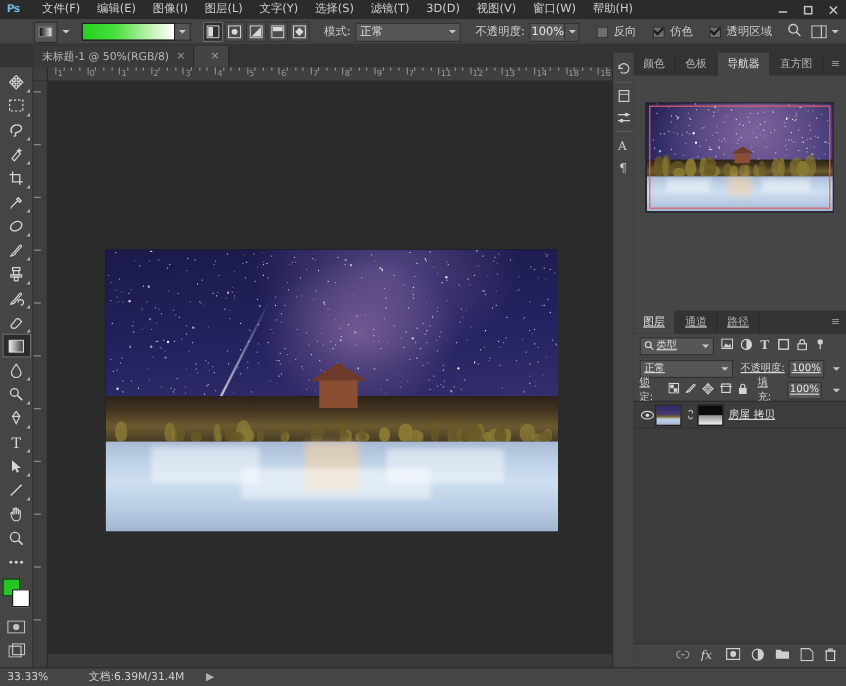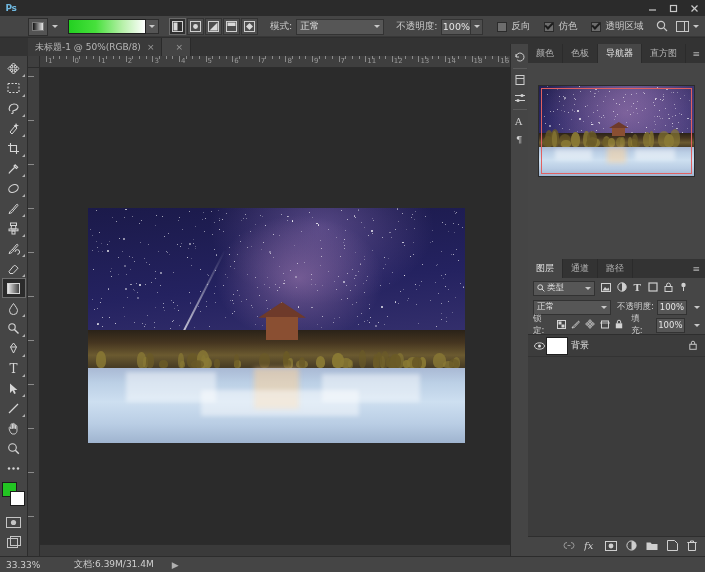--- a/index.html
+++ b/index.html
@@ -168,21 +168,21 @@
   .nav-thumb { position:absolute; left:10px; top:22px; width:157px; height:92px; background:#0a0620; border:1px solid #2b2b2b; overflow:hidden; }
   .nav-view { position:absolute; inset:2px; border:1px solid #e06060; pointer-events:none; }
   .nav-zoomrow { position:absolute; left:0; right:0; bottom:0; height:16px; display:flex; align-items:center; padding:0 6px; background:#464646; }
   .nav-zoomval { font-size:8.5px; color:#d0d0d0; width:34px; }
   .zoom-slider { position:relative; flex:1; height:14px; margin:0 10px; display:flex; align-items:center; }
   .zoom-track { position:absolute; left:0; right:0; height:2px; background:#6a6a6a; }
   .zoom-knob { position:absolute; left:46%; width:10px; height:8px; background:#c9c9c9; clip-path:polygon(50% 0,100% 100%,0 100%); }
   .zoom-small, .zoom-large { width:9px;height:7px;background:#c9c9c9;clip-path:polygon(50% 0,100% 100%,0 100%); }
   .zoom-small { transform:scale(0.7); }
 
-  .layerspanel { position:absolute; left:0; right:0; top:215px; bottom:0; background:#3c3c3c; display:flex; flex-direction:column; }
+  .layerspanel { position:absolute; left:0; right:0; top:215px; bottom:0; background:#3c3c3c; display:flex; flex-direction:column;text-decoration:underline; }
   .lp-tabs { display:flex; height:19px; background:#333; position:relative; }
   .lp-filter { height:20px; display:flex; align-items:center; padding:2px 5px; background:#464646; gap:4px; }
   .filter-sel { display:flex; align-items:center; height:15px; width:62px; background:#565656; border:1px solid #323232; padding:0 3px; font-size:8.5px; color:#ddd; justify-content:space-between; }
   .fil-icons { display:flex; align-items:center; gap:6px; margin-left:2px; color:#d0d0d0; }
   .lp-blend { height:18px; display:flex; align-items:center; padding:0 5px; background:#464646; gap:3px; }
   .blend-sel { height:15px; width:78px; background:#565656; border:1px solid #323232; padding:0 3px; font-size:8.5px; color:#e0e0e0; display:flex; align-items:center; justify-content:space-between; }
   .opa-label { font-size:8.5px; color:#cfcfcf; margin-left:3px; }
   .opa-val { height:15px; width:30px; background:#565656; border:1px solid #323232; font-size:8.5px; color:#e4e4e4; display:flex; align-items:center; justify-content:center; }
   .lp-lock { height:18px; display:flex; align-items:center; padding:0 5px; background:#464646; gap:5px; }
   .lock-label { font-size:8.5px; color:#cfcfcf; }
@@ -220,20 +220,33 @@
   .st-arrow { margin-left:18px; color:#b0b0b0; }
   .mini-thumb { position:absolute; left:0;top:0;width:100%;height:100%; }
 </style>
 </head>
 <body>
 
 <div class="app">
 
   <div class="titlebar">
     <div class="ps-logo">Ps</div>
+    <div class="menubar">
+      <div class="menu-item">文件(F)</div>
+      <div class="menu-item">编辑(E)</div>
+      <div class="menu-item">图像(I)</div>
+      <div class="menu-item">图层(L)</div>
+      <div class="menu-item">文字(Y)</div>
+      <div class="menu-item">选择(S)</div>
+      <div class="menu-item">滤镜(T)</div>
+      <div class="menu-item">3D(D)</div>
+      <div class="menu-item">视图(V)</div>
+      <div class="menu-item">窗口(W)</div>
+      <div class="menu-item">帮助(H)</div>
+    </div>
     <div class="win-ctrls">
       <div class="win-btn">
         <svg width="9" height="9">
             <line x1="1" y1="6" x2="8" y2="6" stroke="#c8c8c8" stroke-width="1.2"></line>
           </svg>
       </div>
       <div class="win-btn">
         <svg width="9" height="9">
             <rect x="1.5" y="1.5" width="6" height="6" fill="none" stroke="#c8c8c8" stroke-width="1.2"></rect>
           </svg>
@@ -1431,42 +1444,45 @@
                 <path d="M2.3 4.3 V2.9 a1.7 1.7 0 0 1 3.4 0 V4.3" fill="none" stroke="#d4d4d4" stroke-width="1"></path>
               </svg></span>
         </span>
         <span class="opa-label">填充:</span>
         <span class="opa-val">100%</span>
         <span class="caret"></span>
       </div>
 
       <div class="layerlist">
 
-
-
-
-
         <div class="layer">
           <div class="eye">
             <svg width="11" height="8">
                 <ellipse cx="5.5" cy="4" rx="5" ry="3.2" fill="none" stroke="#dcdcdc" stroke-width="0.9"></ellipse>
                 <circle cx="5.5" cy="4" r="1.5" fill="#dcdcdc"></circle>
               </svg>
           </div>
           <div class="lthumb">
-            <div class="mini-thumb" style="background:#ffffff;"></div>
+            <div class="mini-thumb" style="background:linear-gradient(180deg,#2a2a6a 0%,#4a3a70 45%,#7a6a30 58%,#bcd0e6 70%,#a9b9d4 100%);"></div>
           </div>
-          <div class="lname">背景</div>
-          <div class="lock-badge">
-            <svg width="8" height="10">
-                <rect x="0.8" y="4.3" width="6.4" height="5" fill="none" stroke="#c4c4c4" stroke-width="1"></rect>
-                <path d="M2.3 4.3 V2.9 a1.7 1.7 0 0 1 3.4 0 V4.3" fill="none" stroke="#c4c4c4" stroke-width="1"></path>
+          <div class="link-ic">
+            <svg width="7" height="9">
+                <path d="M2 2.4 a1.5 1.5 0 0 1 3 0 v1.1 M2 5.5 v1.1 a1.5 1.5 0 0 0 3 0" fill="none" stroke="#c8c8c8" stroke-width="0.9"></path>
               </svg>
           </div>
+          <div class="lmask">
+            <div class="mini-thumb" style="background:#0a0a0a;"></div>
+            <div style="position:absolute;left:0;right:0;bottom:0;height:46%;background:linear-gradient(180deg,#8f8f8f,#f4f4f4);"></div>
+          </div>
+          <div class="lname">房屋 拷贝</div>
         </div>
+
+
+
+
       </div>
 
       <div class="lp-bottom">
         <span><svg width="12" height="9">
               <path d="M4.5 4.5 h3 M4 1.5 a2.2 2.2 0 0 0 0 6 M8 1.5 a2.2 2.2 0 0 1 0 6" fill="none" stroke="#9a9a9a" stroke-width="1"></path>
             </svg></span>
         <span><svg width="12" height="11">
               <text x="0" y="9" font-family="DejaVu Serif, serif" font-size="10" font-style="italic" fill="#cfcfcf">fx</text>
             </svg></span>
         <span><svg width="12" height="10">

